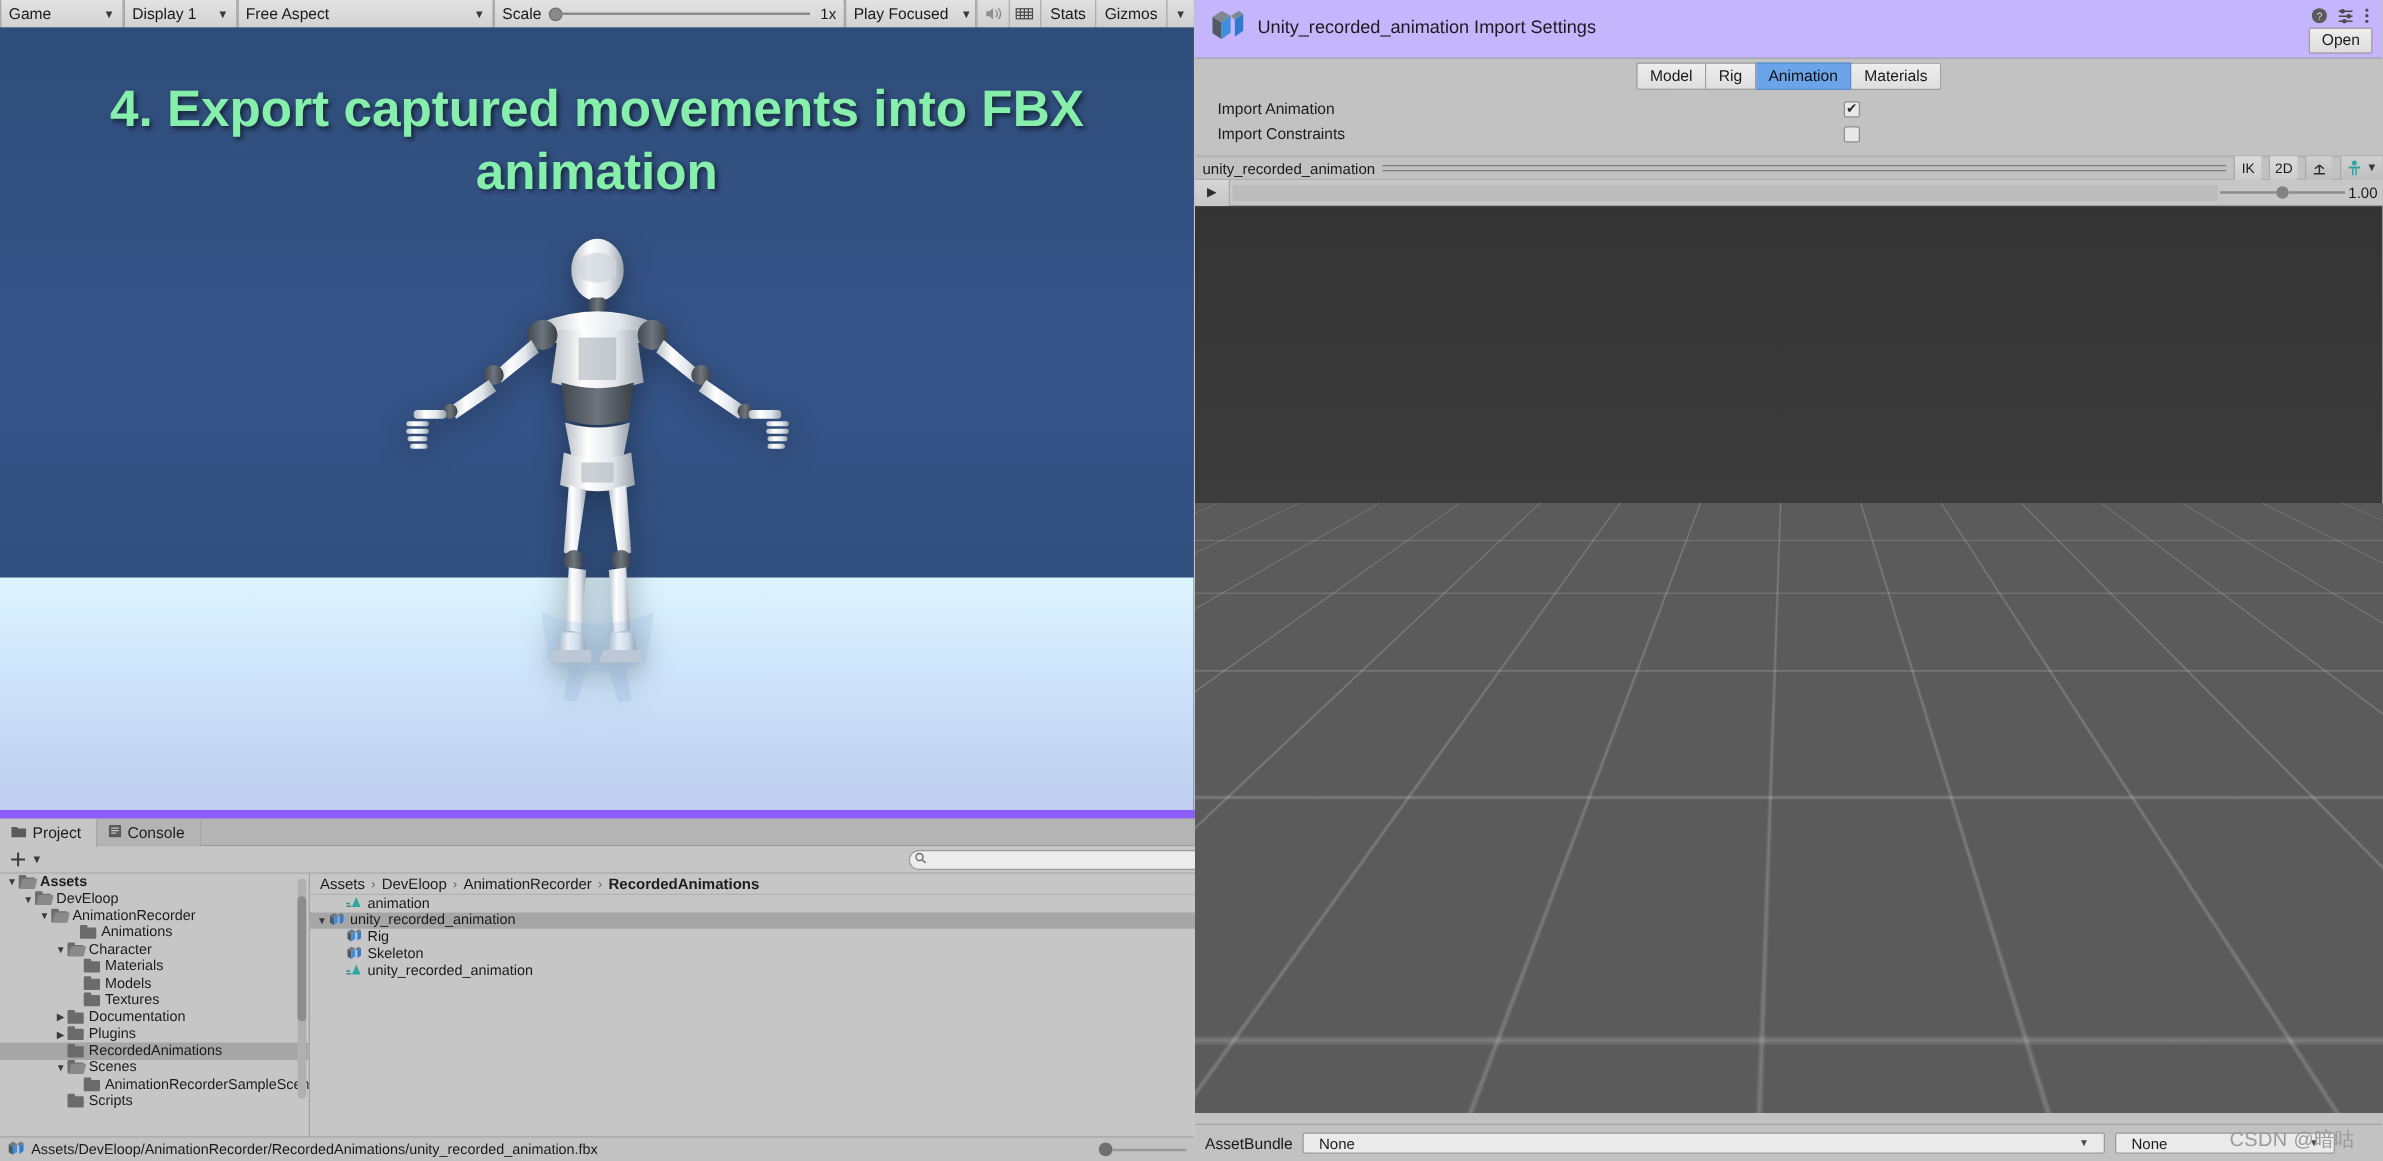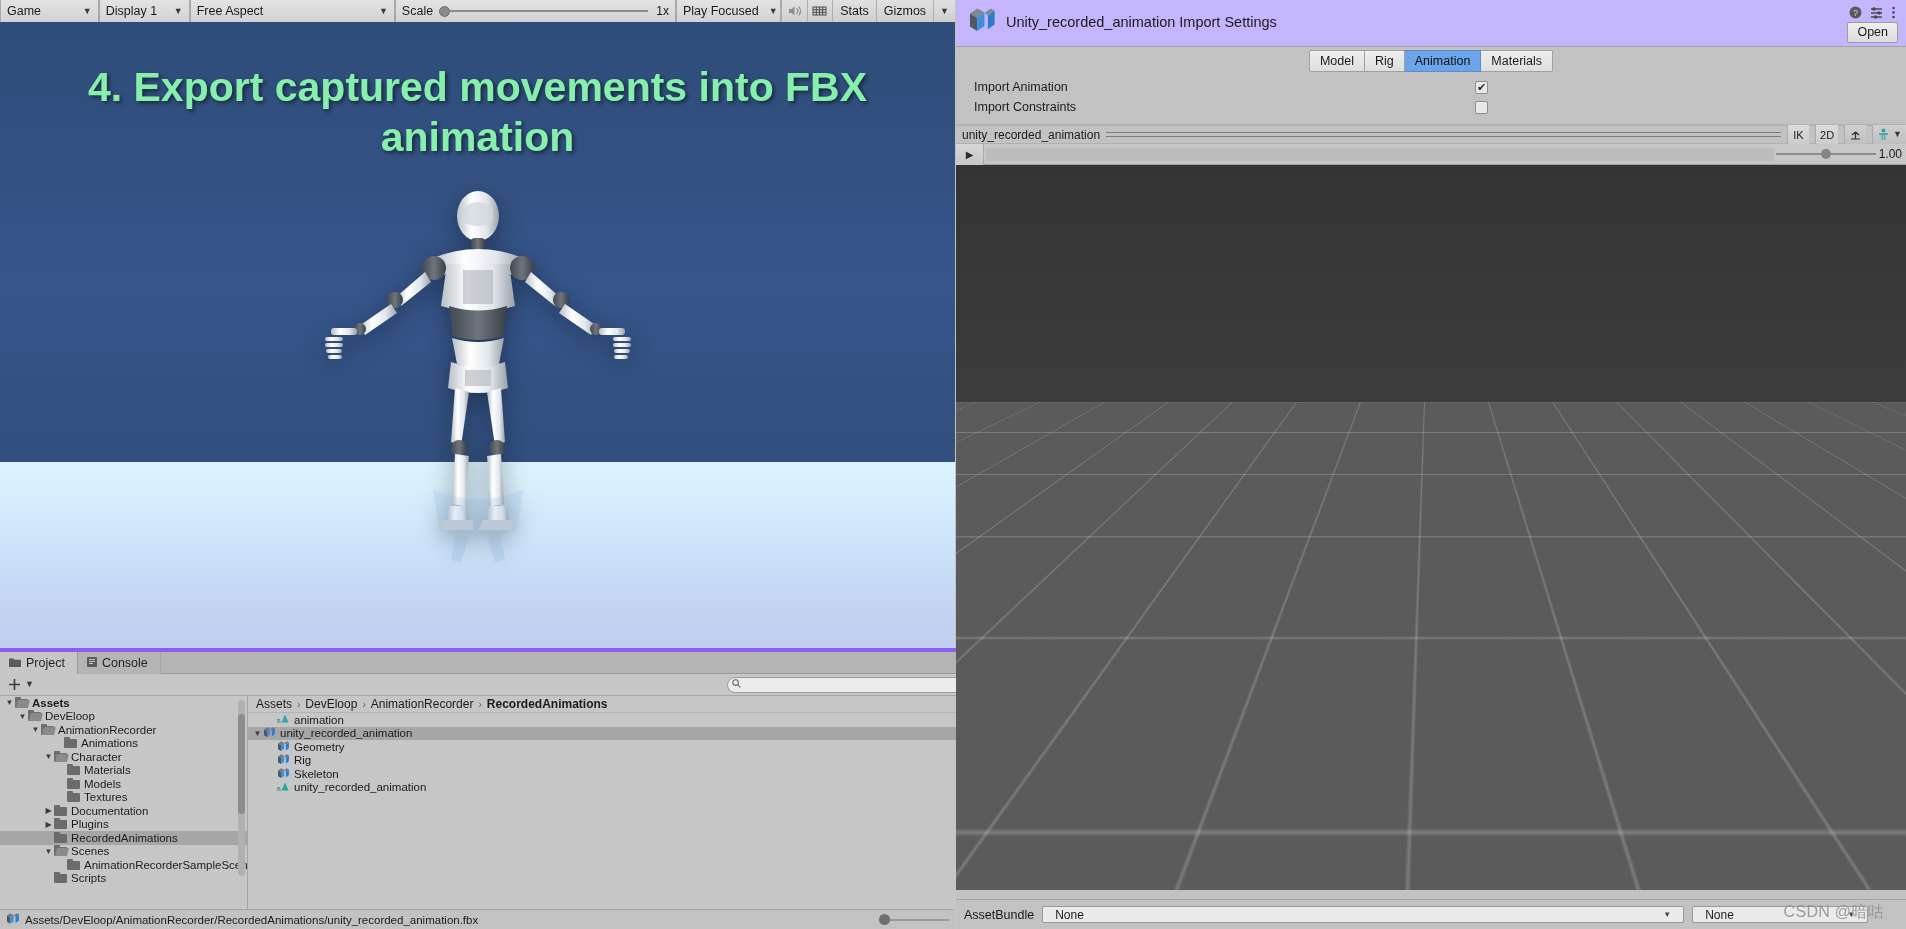--- a/index.html
+++ b/index.html
@@ -86,21 +86,21 @@
     padding:0 40px;
   }
   
   .robot { position:absolute; left:50%; top:168px; transform:translateX(-50%); }
   .robot svg { display:block; filter: drop-shadow(0 6px 12px rgba(0,0,0,.35)); }
 
   
   .project-panel {
     position:absolute; left:0; top:648px; width:1140px; height:281px;
     background:#c2c2c2;
-    border-top:4px solid #8b5cf6;
+    border-top:7px solid #8b5cf6;
   }
   .panel-tabs {
     display:flex; height:22px; align-items:stretch;
     background:#b4b4b4;
     border-bottom:1px solid #9a9a9a;
   }
   .panel-tab {
     display:flex; align-items:center; gap:5px;
     padding:0 12px 0 9px; height:22px;
     font-size:12.5px; color:#1f1f1f;
@@ -680,32 +680,20 @@
               <div class="file-row sel">
                 <span class="tri">▼</span>
                 <span class="ico-fbx"><svg width="12" height="12" viewBox="0 0 12 12">
                     <path d="M1 3.4L4.2 1.3 7.2 3 4.1 5.2z" fill="#6e7a85"></path>
                     <path d="M1 3.4v5.8l3.1 1.9V5.2z" fill="#4d5760"></path>
                     <path d="M4.1 5.2L7.2 3v5.9L4.1 11z" fill="#3f8fdd"></path>
                     <path d="M7.2 3l2.9-1.7 1.8 1.2-3 2z" fill="#6e7a85"></path>
                     <path d="M8.9 4.5l3-2v5.8l-3 2.1z" fill="#2f7ccf"></path>
                   </svg></span>
                 <span>unity_recorded_animation</span>
-              </div>
-              <div class="file-row">
-                <span class="tri empty">▼</span>
-                <span style="width: 14px;"></span>
-                <span class="ico-fbx"><svg width="12" height="12" viewBox="0 0 12 12">
-                    <path d="M1 3.4L4.2 1.3 7.2 3 4.1 5.2z" fill="#6e7a85"></path>
-                    <path d="M1 3.4v5.8l3.1 1.9V5.2z" fill="#4d5760"></path>
-                    <path d="M4.1 5.2L7.2 3v5.9L4.1 11z" fill="#3f8fdd"></path>
-                    <path d="M7.2 3l2.9-1.7 1.8 1.2-3 2z" fill="#6e7a85"></path>
-                    <path d="M8.9 4.5l3-2v5.8l-3 2.1z" fill="#2f7ccf"></path>
-                  </svg></span>
-                <span>Geometry</span>
               </div>
               <div class="file-row">
                 <span class="tri empty">▼</span>
                 <span style="width: 14px;"></span>
                 <span class="ico-fbx"><svg width="12" height="12" viewBox="0 0 12 12">
                     <path d="M1 3.4L4.2 1.3 7.2 3 4.1 5.2z" fill="#6e7a85"></path>
                     <path d="M1 3.4v5.8l3.1 1.9V5.2z" fill="#4d5760"></path>
                     <path d="M4.1 5.2L7.2 3v5.9L4.1 11z" fill="#3f8fdd"></path>
                     <path d="M7.2 3l2.9-1.7 1.8 1.2-3 2z" fill="#6e7a85"></path>
                     <path d="M8.9 4.5l3-2v5.8l-3 2.1z" fill="#2f7ccf"></path>

